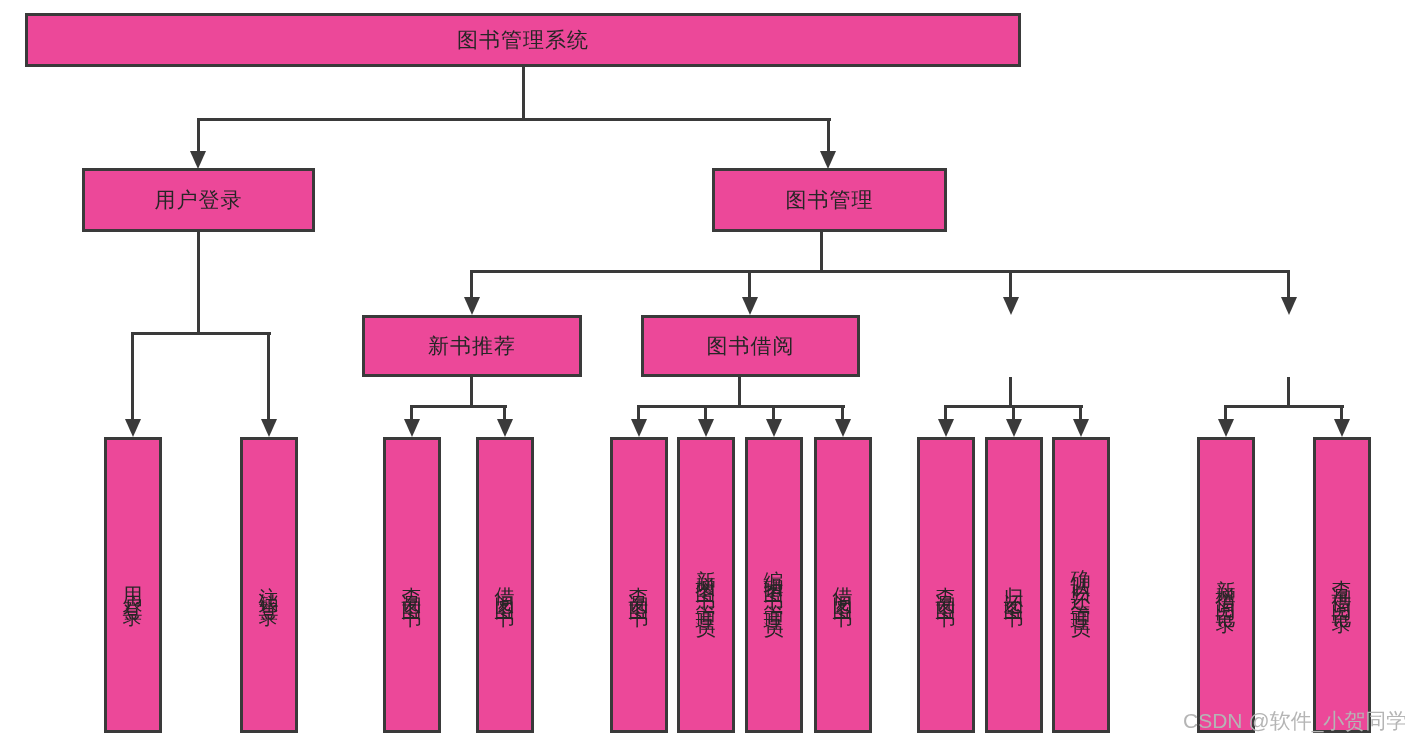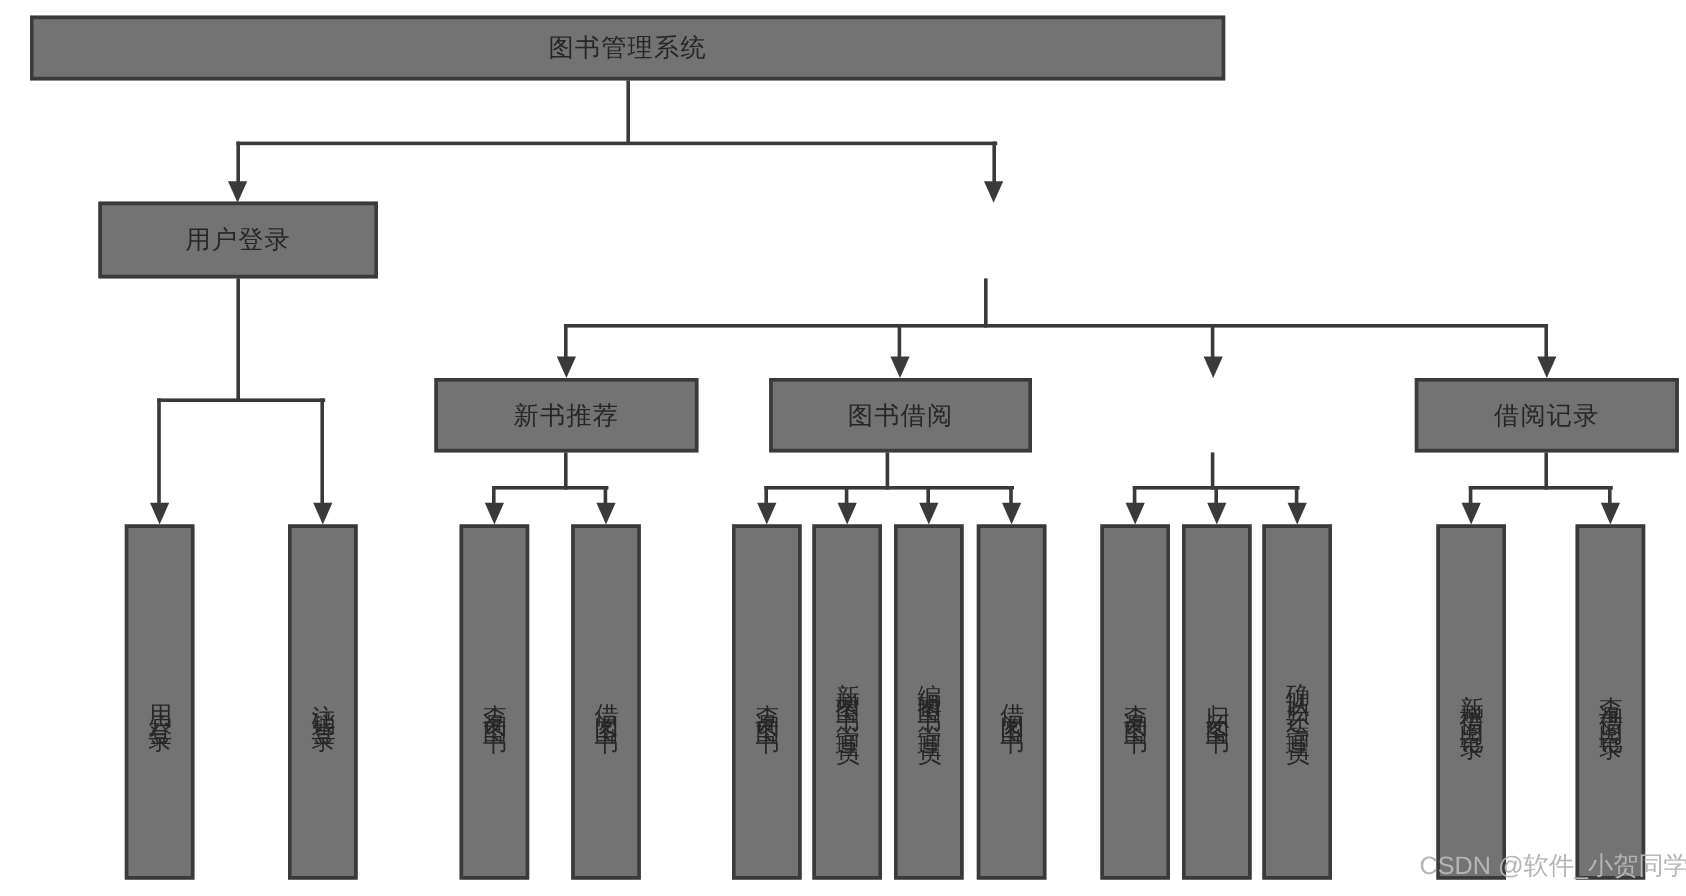--- a/index.html
+++ b/index.html
@@ -8,21 +8,21 @@
     --watermark-color:#b5b5b5;
     --bg-color:#ffffff;
   }
   html,body{margin:0;padding:0;background:var(--bg-color);}
   .canvas{
     position:relative;width:1405px;height:747px;background:var(--bg-color);
     font-family:"Liberation Sans","DejaVu Sans",sans-serif;
     color:var(--text-color);overflow:hidden;
   }
   .box{
-    position:absolute;box-sizing:border-box;background:#737373;
+    position:absolute;box-sizing:border-box;background:#ec4899;
     border:3px solid var(--line-color);
     display:flex;align-items:center;justify-content:center;
   }
   .box.h span{font-size:21px;letter-spacing:1px;white-space:nowrap;}
   .box.v .vtext{
     writing-mode:vertical-rl;text-orientation:mixed;
     font-size:20px;letter-spacing:7px;line-height:1;white-space:nowrap;
   }
   .vline{position:absolute;width:3px;background:var(--line-color);}
   .hline{position:absolute;height:3px;background:var(--line-color);}
@@ -41,29 +41,29 @@
 
 <div class="canvas">
 
   <div class="box h" style="left:25px;top:13px;width:996px;height:54px">
     <span>图书管理系统</span>
   </div>
 
   <div class="box h" style="left:82px;top:168px;width:233px;height:64px">
     <span>用户登录</span>
   </div>
+  <div class="box h" style="left:712px;top:168px;width:235px;height:64px">
+    <span>图书管理</span>
+  </div>
 
   <div class="box h" style="left:362px;top:315px;width:220px;height:62px">
     <span>新书推荐</span>
   </div>
   <div class="box h" style="left:641px;top:315px;width:219px;height:62px">
     <span>图书借阅</span>
-  </div>
-  <div class="box h" style="left:1179px;top:315px;width:220px;height:62px">
-    <span>借阅记录</span>
   </div>
 
   <div class="box v" style="left:104px;top:437px;width:58px;height:296px">
     <span class="vtext">用户登录</span>
   </div>
   <div class="box v" style="left:240px;top:437px;width:58px;height:296px">
     <span class="vtext">注销登录</span>
   </div>
 
   <div class="box v" style="left:383px;top:437px;width:58px;height:296px">

